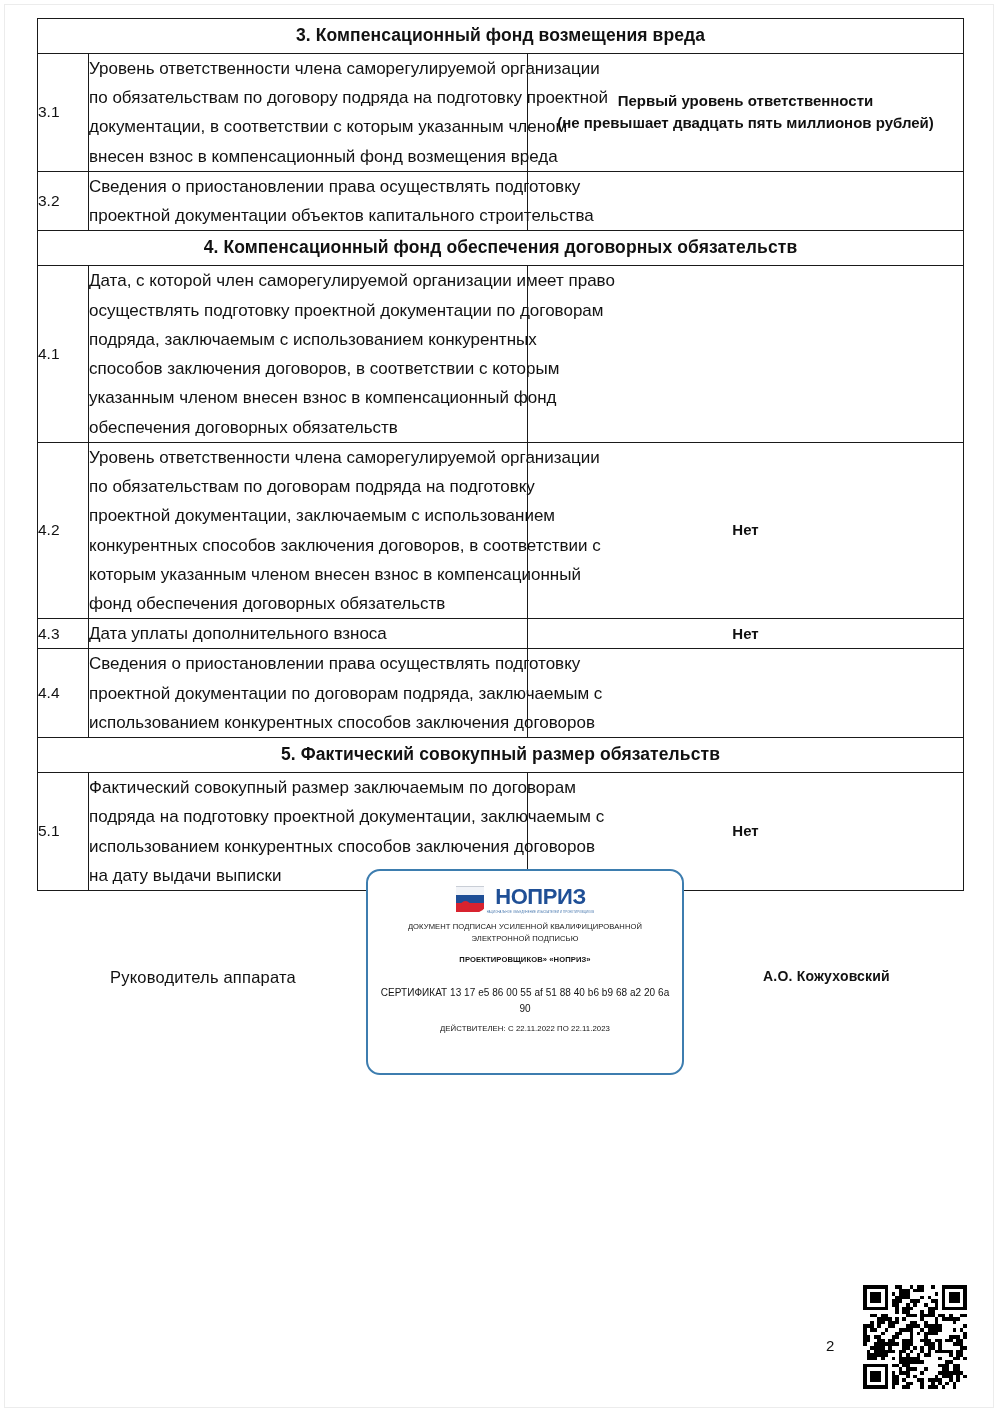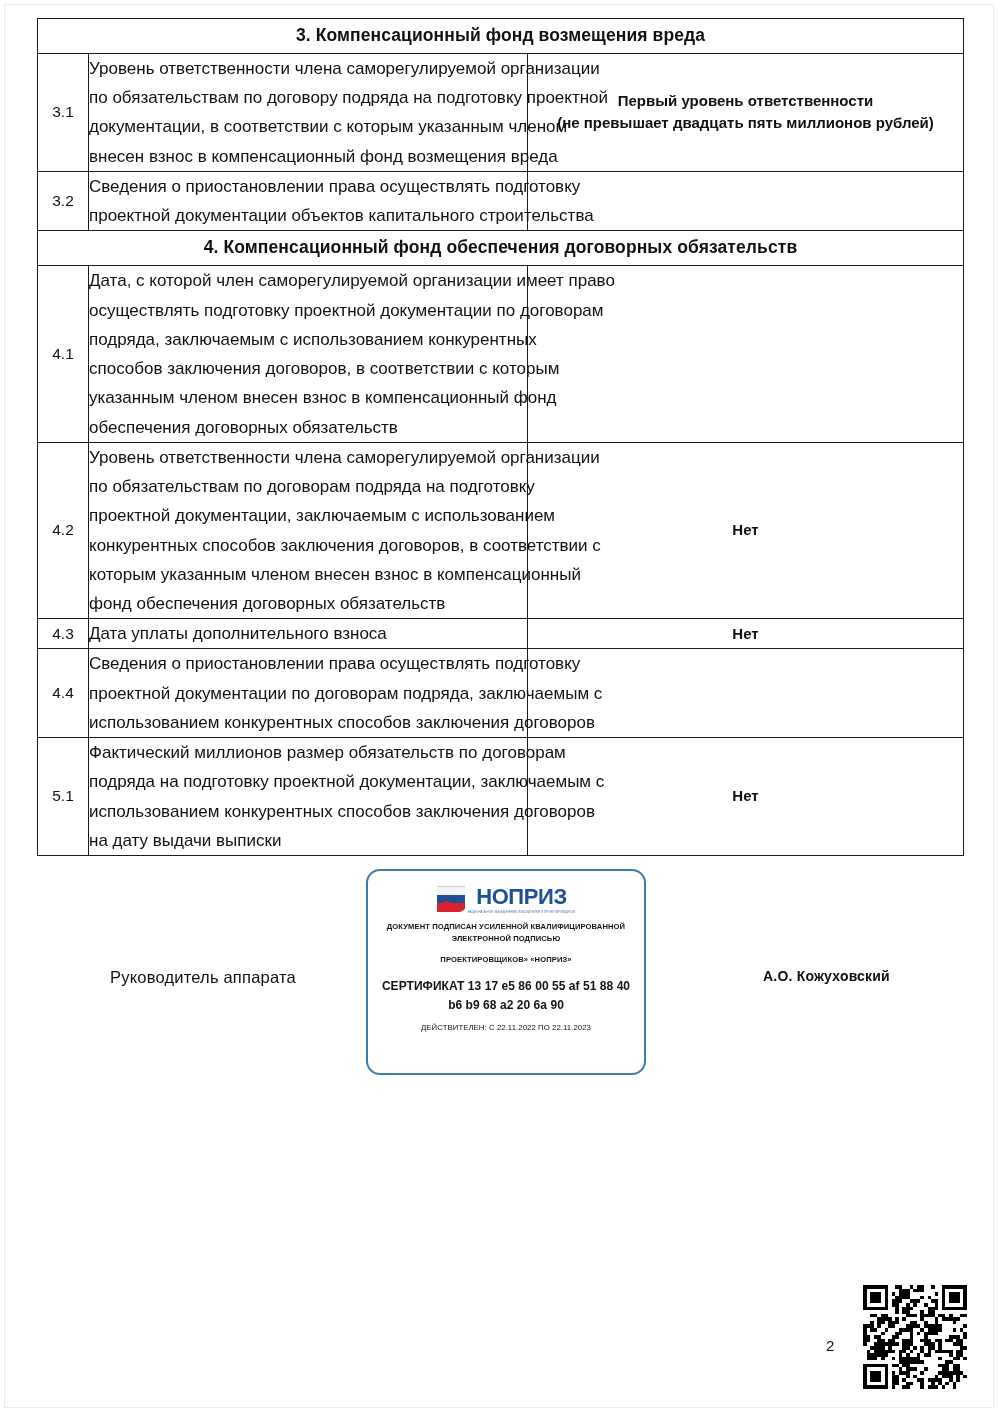--- a/index.html
+++ b/index.html
@@ -38,21 +38,20 @@
   .doc-table td {
     border: 1.6px solid #1a1a1a;
     vertical-align: middle;
     padding: 0;
   }
   col.c-num   { width: 51px; }
   col.c-desc  { width: 439px; }
   col.c-val   { width: 436px; }
 
   .cell-num {
-    text-align: center;
     font-size: 15.5px;
     font-weight: 400;
     letter-spacing: 0px;
     padding: 4px 2px;
     line-height: 1.2;
   }
   .cell-desc {
     font-size: 17px;
     line-height: 1.72;
     padding: 7px 9px 8px 9px;
@@ -97,21 +96,21 @@
     font-weight: 700;
     letter-spacing: 0.2px;
     white-space: nowrap;
   }
 
   
   .stamp {
     position: absolute;
     left: 366px;
     top: 869px;
-    width: 280px;
+    width: 318px;
     height: 206px;
     border: 2px solid #3d7daf;
     border-radius: 14px;
     box-sizing: border-box;
     background: #ffffff;
     text-align: center;
   }
   .stamp-logo {
     margin-top: 13px;
     display: flex;
@@ -163,37 +162,37 @@
     letter-spacing: 0.2px;
     margin-top: 1px;
     transform: scaleY(1.25);
   }
   .stamp-body {
     margin-top: 7px;
     padding: 0 7px;
   }
   .stamp-title {
     font-size: 7.6px;
-    font-weight: 700;
+    font-weight: 400;
     line-height: 1.55;
     letter-spacing: 0.1px;
     color: #141414;
   }
   .stamp-owner {
     margin-top: 9px;
     font-size: 7.6px;
     font-weight: 700;
     line-height: 1.55;
     letter-spacing: 0.1px;
     color: #141414;
   }
   .stamp-cert {
-    margin-top: 12px;
-    font-size: 12px;
-    font-weight: 700;
+    margin-top: 20px;
+    font-size: 10px;
+    font-weight: 400;
     line-height: 1.6;
     letter-spacing: 0.05px;
     color: #141414;
   }
   .stamp-valid {
     margin-top: 7px;
     font-size: 7.8px;
     font-weight: 400;
     letter-spacing: 0.05px;
     color: #141414;
@@ -292,24 +291,27 @@
       </tr>
       <tr>
         <td class="cell-num">4.4</td>
         <td class="cell-desc">
           <span class="desc-line">Сведения о приостановлении права осуществлять подготовку</span>
           <span class="desc-line">проектной документации по договорам подряда, заключаемым с</span>
           <span class="desc-line">использованием конкурентных способов заключения договоров</span>
         </td>
         <td class="cell-val empty"></td>
       </tr>
+      <tr class="section-head">
+        <td colspan="3">5. Фактический совокупный размер обязательств</td>
+      </tr>
       <tr>
         <td class="cell-num">5.1</td>
         <td class="cell-desc">
-          <span class="desc-line">Фактический миллионов размер обязательств по договорам</span>
+          <span class="desc-line">Фактический совокупный размер заключаемым по договорам</span>
           <span class="desc-line">подряда на подготовку проектной документации, заключаемым с</span>
           <span class="desc-line">использованием конкурентных способов заключения договоров</span>
           <span class="desc-line">на дату выдачи выписки</span>
         </td>
         <td class="cell-val">
           <span class="val-line">Нет</span>
         </td>
       </tr>
     </tbody>
 </table>

